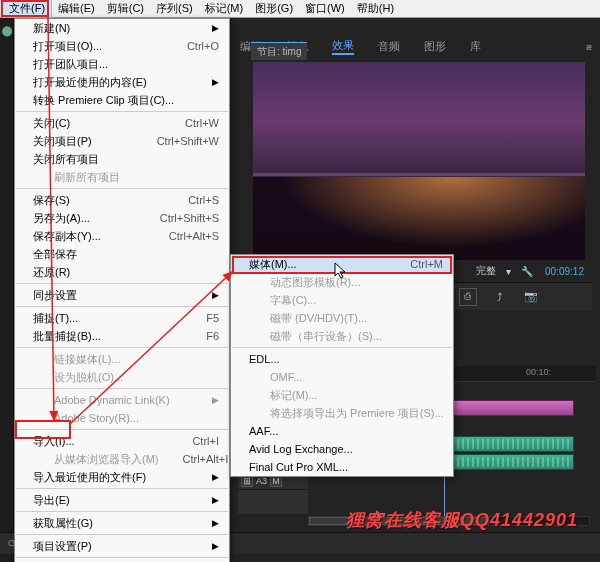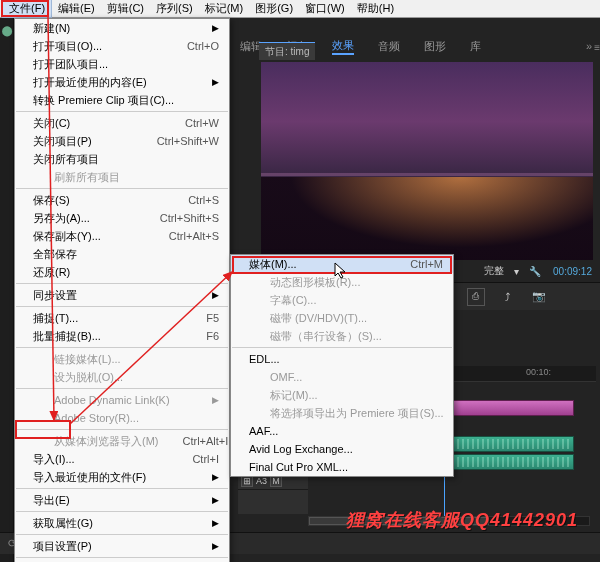--- a/index.html
+++ b/index.html
@@ -8,21 +8,21 @@
 .menubar { height: 18px; background: #f0f0f0; color: #000; display: flex; align-items: center; padding: 0 2px; border-bottom: 1px solid #999; }
 .menubar-item { padding: 1px 6px; cursor: default; }
 .menubar-item.active { background: #d0e0f5; border: 1px solid #a0b8d8; }
 
 .top-toolbar { height: 18px; background: #232323; }
 
 .tabs-row { height: 20px; background: #232323; display: flex; align-items: center; padding-left: 240px; gap: 24px; color: #999; }
 .tabs-row .tab { cursor: default; }
 .tabs-row .tab.active { color: #5aa3ff; border-bottom: 2px solid #5aa3ff; }
 
-.preview-area { position: absolute; right: 0; top: 42px; width: 345px; }
+.preview-area { position: absolute; right: 8px; top: 42px; width: 345px; }
 .preview-tabs { height: 18px; display: flex; gap: 6px; color: #bbb; font-size: 10px; padding-left: 4px; }
 .preview-tabs .ptab { padding: 2px 6px; }
 .preview-tabs .ptab.active { background: #3a3a3a; border-top: 1px solid #5aa3ff; }
 .preview-image { width: 332px; height: 198px; margin: 2px 6px; background: linear-gradient(180deg, #4a2d5e 0%, #6b3a6e 30%, #3d2847 55%, #1a0f1f 100%); position: relative; overflow: hidden; }
 .preview-image::before { content: ""; position: absolute; left: 0; right: 0; top: 58%; height: 42%; background: radial-gradient(ellipse at 60% 0%, rgba(255,160,60,0.6), rgba(20,8,20,0.9) 60%); }
 .preview-image::after { content: ""; position: absolute; left: 0; right: 0; top: 56%; height: 3px; background: rgba(120,80,120,0.7); }
 .preview-controls { height: 18px; display: flex; justify-content: flex-end; align-items: center; gap: 10px; padding-right: 8px; color: #ccc; font-size: 10px; }
 .preview-controls .icon { width: 14px; height: 14px; display: inline-flex; align-items: center; justify-content: center; }
 
 .transport { height: 28px; background: #2a2a2a; display: flex; align-items: center; justify-content: center; gap: 14px; margin-top: 2px; border-top: 1px solid #111; }
@@ -282,30 +282,30 @@
       <span>Adobe Dynamic Link(K)</span>
       <span style="display: flex; align-items: center;">
         <span class="arrow">▶</span>
       </span>
     </div>
     <div class="menu-item disabled">
       <span>Adobe Story(R)...</span>
       <span style="display: flex; align-items: center;"></span>
     </div>
     <div class="menu-sep"></div>
+    <div class="menu-item">
+      <span>导入(I)...</span>
+      <span style="display: flex; align-items: center;">
+        <span class="shortcut">Ctrl+I</span>
+      </span>
+    </div>
     <div class="menu-item disabled">
       <span>从媒体浏览器导入(M)</span>
       <span style="display: flex; align-items: center;">
         <span class="shortcut">Ctrl+Alt+I</span>
-      </span>
-    </div>
-    <div class="menu-item">
-      <span>导入(I)...</span>
-      <span style="display: flex; align-items: center;">
-        <span class="shortcut">Ctrl+I</span>
       </span>
     </div>
     <div class="menu-item">
       <span>导入最近使用的文件(F)</span>
       <span style="display: flex; align-items: center;">
         <span class="arrow">▶</span>
       </span>
     </div>
     <div class="menu-sep"></div>
     <div class="menu-item">

